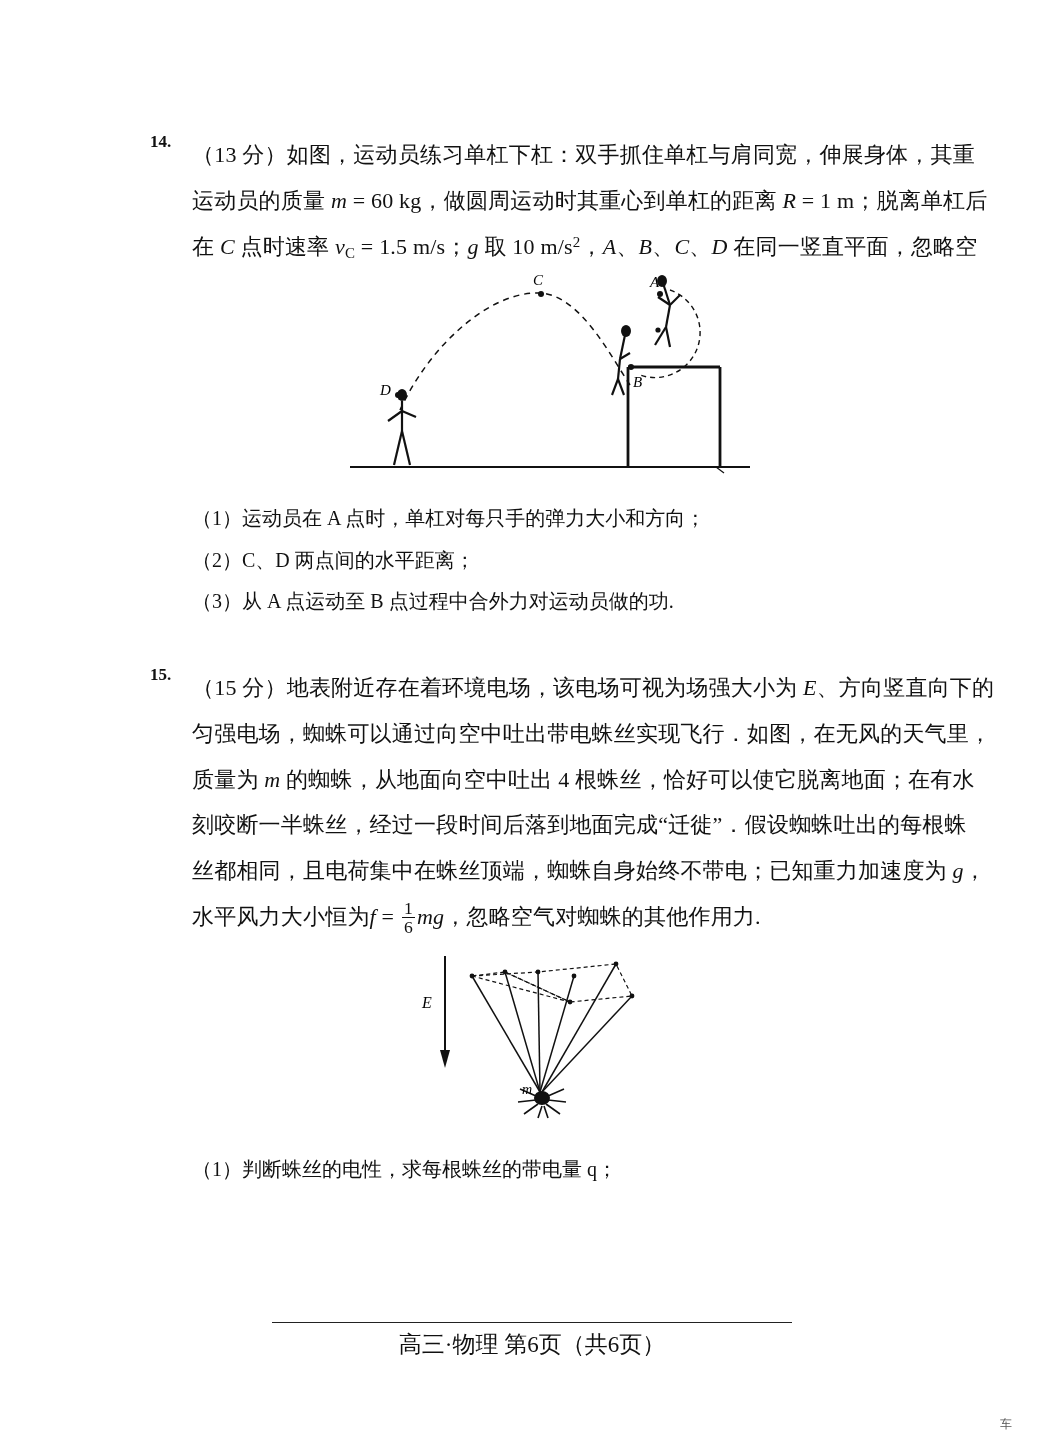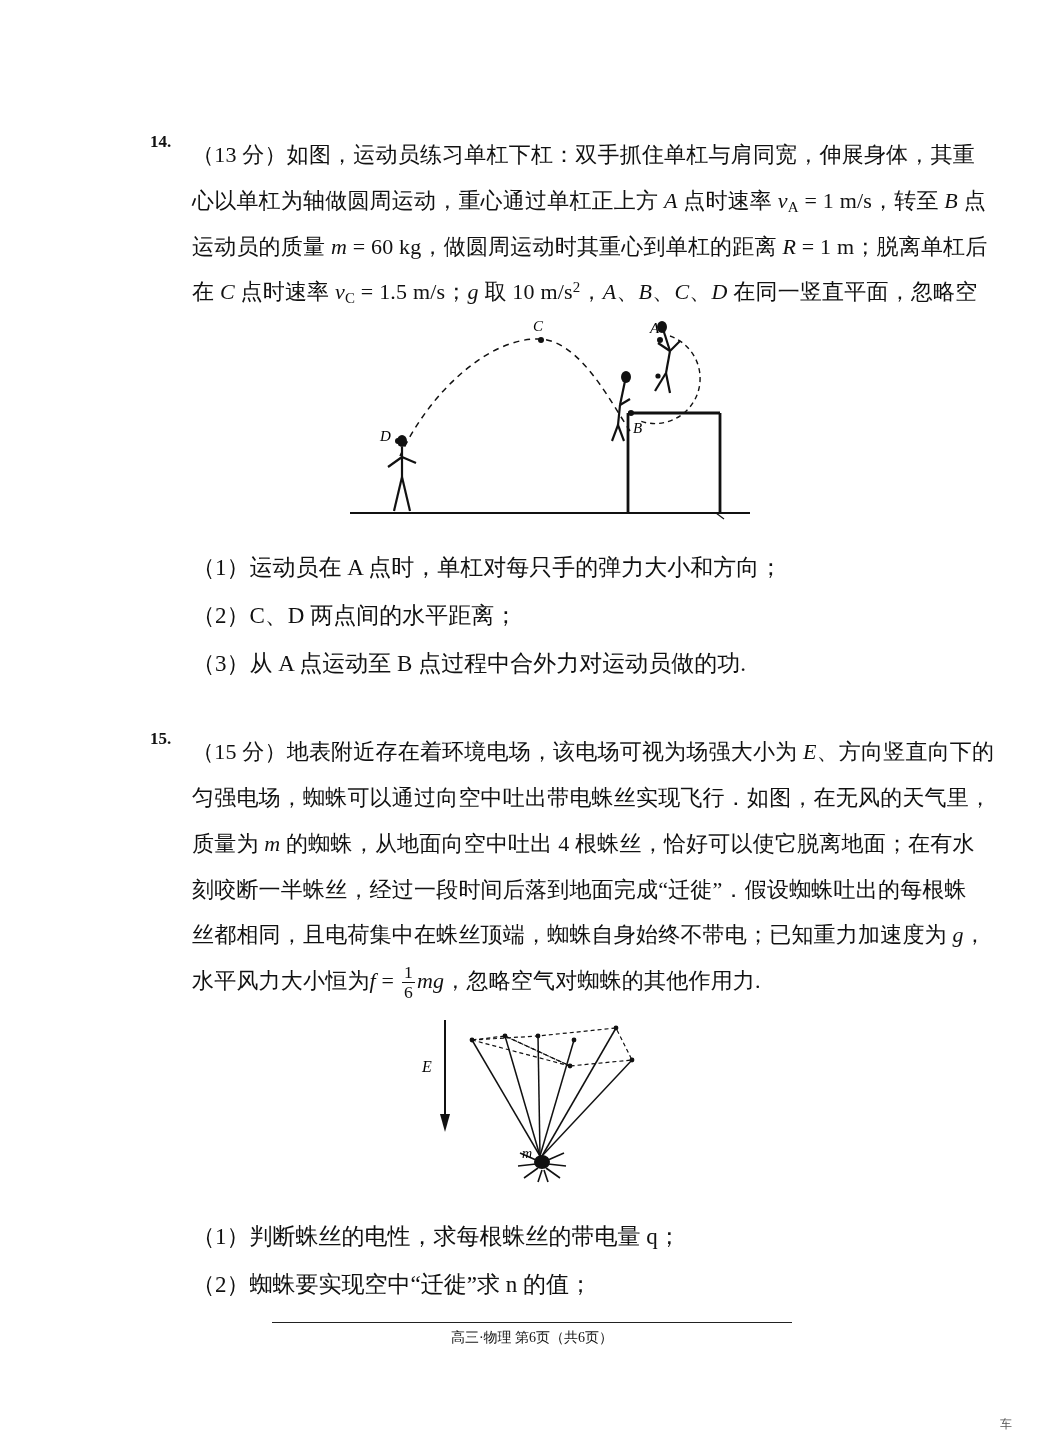--- a/index.html
+++ b/index.html
@@ -57,21 +57,21 @@
   sub {
     font-size: 0.68em;
     vertical-align: -0.28em;
   }
   sup {
     font-size: 0.68em;
     vertical-align: 0.5em;
   }
   .sub-items {
     margin-left: 42px;
-    font-size: 23px;
+    font-size: 20px;
     line-height: 2.08;
   }
   .frac {
     display: inline-block;
     vertical-align: middle;
     text-align: center;
     font-size: 0.8em;
     line-height: 1.06;
     margin: 0 2px;
     position: relative;
@@ -89,21 +89,21 @@
   .figure-wrap {
     position: relative;
     margin: 6px 0 4px 0;
   }
   .footer {
     position: absolute;
     left: 0;
     top: 1322px;
     width: 1064px;
     text-align: center;
-    font-size: 14px;
+    font-size: 23px;
     font-family: "Liberation Serif", serif;
   }
   .footer-line {
     display: inline-block;
     border-top: 1px solid #222;
     padding-top: 6px;
     width: 520px;
   }
   .corner-mark {
     position: absolute;
@@ -117,21 +117,20 @@
 </head>
 <body>
 
 <div class="page">
   <div class="content">
 
     <div class="problem">
       <div class="prob-num">14.</div>
       <div class="prob-body">
         <div class="line">（13 分）如图，运动员练习单杠下杠：双手抓住单杠与肩同宽，伸展身体，其重</div>
-        <div class="line">心以单杠为轴做圆周运动，重心通过单杠正上方 <i class="v">A</i> 点时速率 <i class="v">v</i><sub>A</sub> = 1 m/s，转至 <i class="v">B</i> 点</div>
         <div class="line">运动员的质量 <i class="v">m</i> = 60 kg，做圆周运动时其重心到单杠的距离 <i class="v">R</i> = 1 m；脱离单杠后</div>
         <div class="line">在 <i class="v">C</i> 点时速率 <i class="v">v</i><sub>C</sub> = 1.5 m/s；<i class="v">g</i> 取 10 m/s<sup>2</sup>，<i class="v">A</i>、<i class="v">B</i>、<i class="v">C</i>、<i class="v">D</i> 在同一竖直平面，忽略空</div>
       </div>
 
       <div class="figure-wrap">
         <svg width="790" height="215" viewBox="0 0 790 215">
 
           <line x1="200" y1="192" x2="600" y2="192" stroke="#111" stroke-width="2.2"></line>
 
           <line x1="478" y1="192" x2="478" y2="92" stroke="#111" stroke-width="2.8"></line>
@@ -250,21 +249,20 @@
           <circle cx="388" cy="26" r="2.4" fill="#111"></circle>
           <circle cx="424" cy="30" r="2.4" fill="#111"></circle>
           <circle cx="466" cy="18" r="2.4" fill="#111"></circle>
           <circle cx="482" cy="50" r="2.4" fill="#111"></circle>
           <circle cx="420" cy="56" r="2.4" fill="#111"></circle>
         </svg>
       </div>
 
       <div class="sub-items">
         <div>（1）判断蛛丝的电性，求每根蛛丝的带电量 q；</div>
-        <div>（2）蜘蛛要实现空中“迁徙”求 n 的值；</div>
       </div>
     </div>
 
   </div>
 
   <div class="footer">
     <span class="footer-line">高三·物理  第6页（共6页）</span>
   </div>
 
   <div class="corner-mark">车</div>

